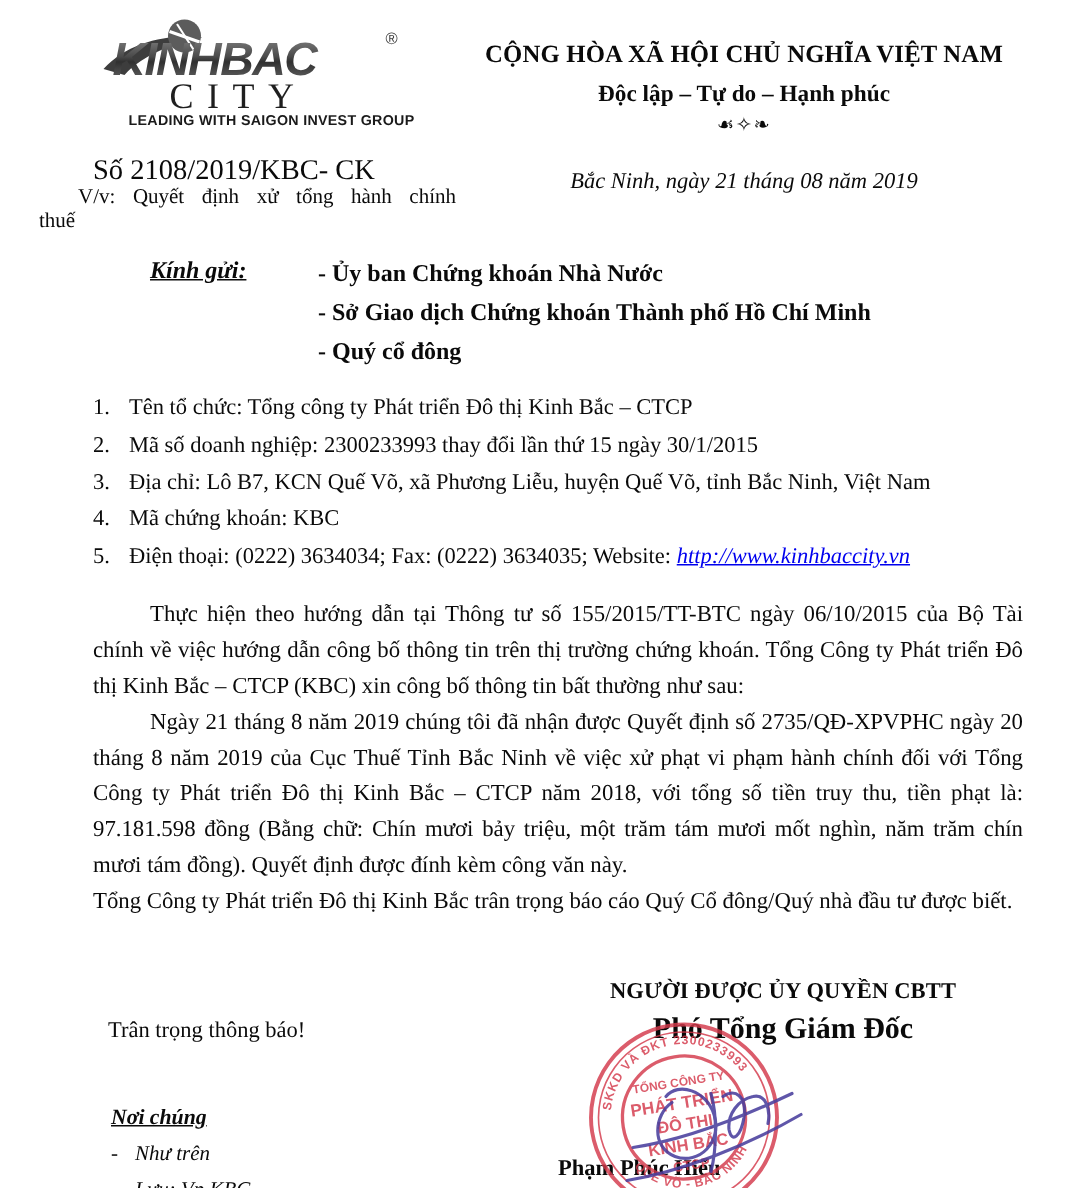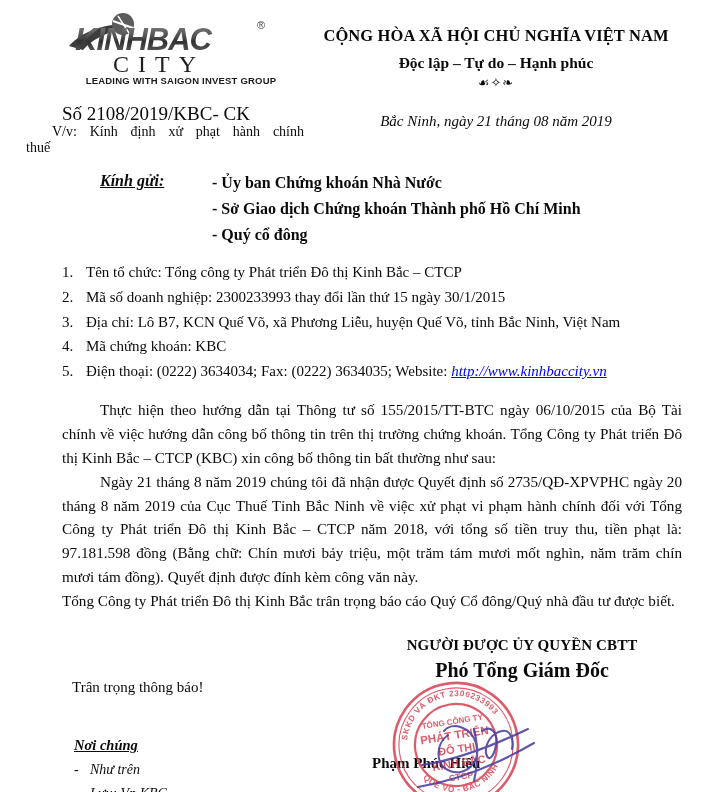--- a/index.html
+++ b/index.html
@@ -179,21 +179,21 @@
 
   
   .sig-area {
     position: relative;
     margin-top: 24px;
     height: 190px;
   }
   .sig-right {
     position: absolute;
     left: 372px;
-    top: 0;
+    top: 16px;
     width: 300px;
     text-align: center;
   }
   .sig-role-top {
     font-weight: bold;
     font-size: 15px;
     letter-spacing: 0.1px;
   }
   .sig-role {
     font-weight: bold;
@@ -284,21 +284,21 @@
           <text x="14" y="38" font-family="Liberation Sans, sans-serif" font-size="31" font-weight="bold" font-style="italic" fill="url(#gmet)" letter-spacing="-1">KINHBAC</text>
           <text x="196" y="17" font-family="Liberation Sans, sans-serif" font-size="11" fill="#3d3d3d">®</text>
 
           <text x="52" y="60" font-family="Liberation Serif, serif" font-size="24" fill="#1f1f1f" letter-spacing="9">CITY</text>
         </svg>
       </div>
       <div class="logo-tagline">LEADING WITH SAIGON INVEST GROUP</div>
     </div>
 
     <div class="doc-no">Số 2108/2019/KBC- CK</div>
-    <div class="doc-subject">V/v: Kính định xử phạt hành chính</div>
+    <div class="doc-subject">V/v: Quyết định xử tổng hành chính</div>
     <div class="doc-subject-cont">thuế</div>
 
     <div class="national">
       <div class="national-title">CỘNG HÒA XÃ HỘI CHỦ NGHĨA VIỆT NAM</div>
       <div class="national-motto">Độc lập – Tự do – Hạnh phúc</div>
       <div class="national-orn">☙✧❧</div>
     </div>
 
     <div class="date-line">Bắc Ninh, ngày 21 tháng 08 năm 2019</div>
   </div>

